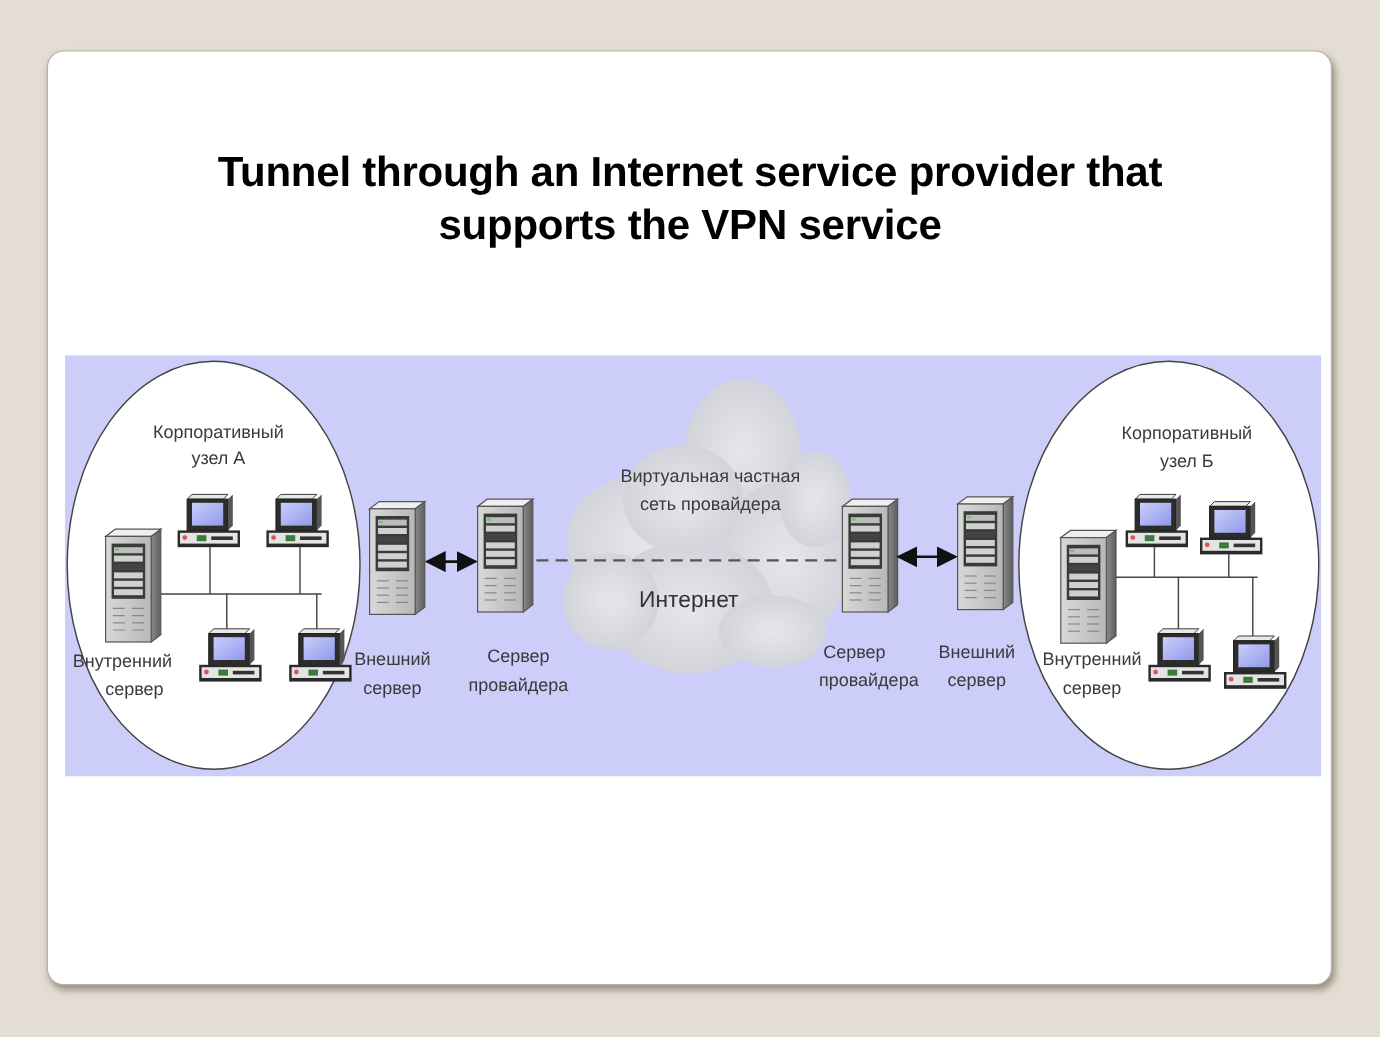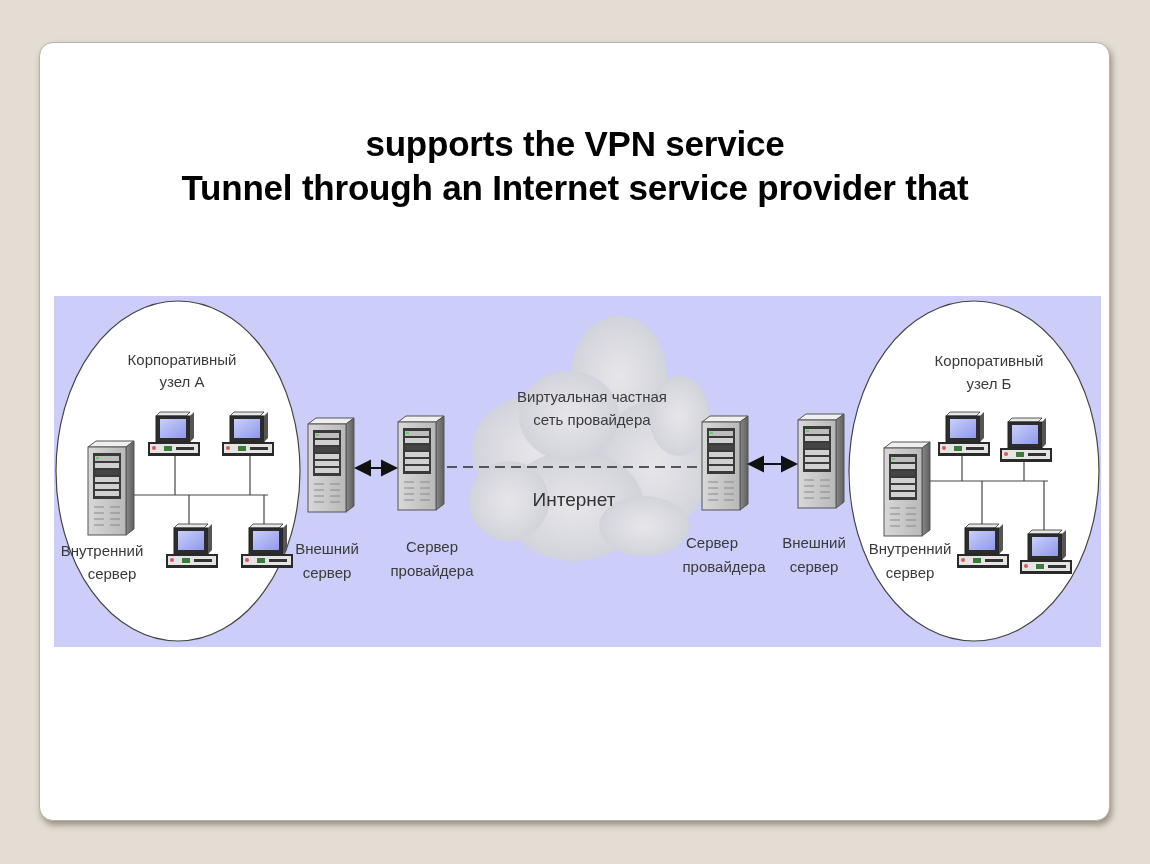--- a/index.html
+++ b/index.html
@@ -23,22 +23,22 @@
   .diagram { position: absolute; left: 54px; top: 296px; width: 1047px; height: 351px; }
   .lbl { font-family: "Liberation Sans", sans-serif; font-size: 15px; fill: #3a3a3a; }
   .lbl-big { font-family: "Liberation Sans", sans-serif; font-size: 19px; fill: #333; }
 </style>
 </head>
 <body>
 
 <div class="slide"></div>
 
 <div class="title">
+  <div>Tunnel through an Internet service provider that</div>
   <div>supports the VPN service</div>
-  <div>Tunnel through an Internet service provider that</div>
 </div>
 
 <svg class="diagram" viewBox="0 0 1047 351" xmlns="http://www.w3.org/2000/svg">
   <defs>
     <linearGradient id="srvSide" x1="0" x2="1">
       <stop offset="0" stop-color="#8a8a8a"></stop>
         <stop offset="1" stop-color="#5e5e5e"></stop>
     </linearGradient>
     <linearGradient id="srvFront" x1="0" x2="1">
       <stop offset="0" stop-color="#d8d8d8"></stop>

